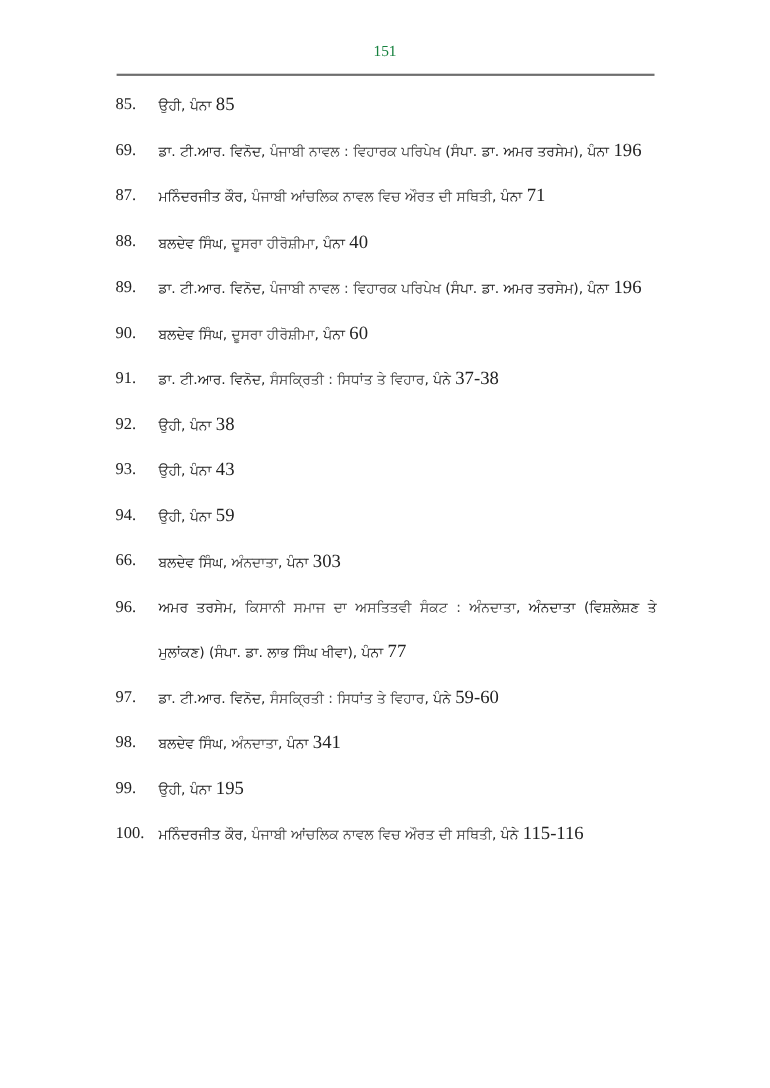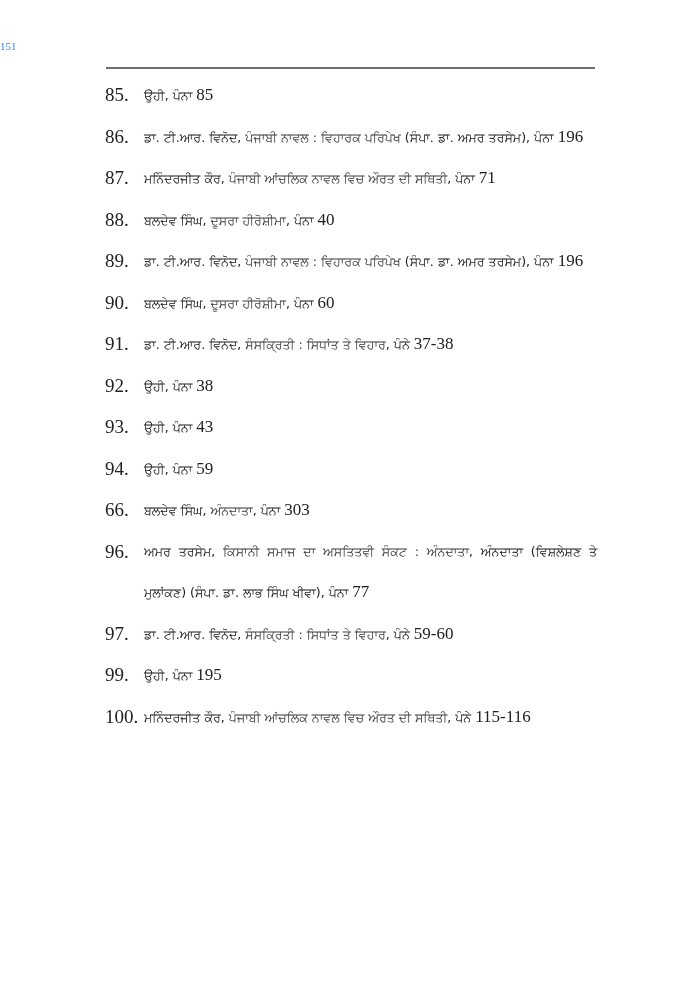--- a/index.html
+++ b/index.html
@@ -13,24 +13,24 @@
       position: relative;
       overflow: hidden;
       color: #1a1a1a;
       font-family: "DejaVu Sans", "Liberation Sans", sans-serif;
     }
     .page-number {
       position: absolute;
       top: 40px;
       left: 0;
       width: 700px;
-      text-align: left;
+      text-align: center;
       font-family: "Liberation Serif", "DejaVu Serif", serif;
-      font-size: 11px;
-      color: #3b82f6;
+      font-size: 14px;
+      color: #15803d;
     }
     .header-rule {
       position: absolute;
       top: 67px;
       left: 106px;
       width: 489px;
       height: 2px;
       background: #6e6e6e;
     }
     .notes {
@@ -39,21 +39,21 @@
       left: 105px;
       width: 492px;
     }
     .note {
       display: flex;
       align-items: flex-start;
     }
     .note-num {
       flex: 0 0 39px;
       font-family: "Liberation Serif", "DejaVu Serif", serif;
-      font-size: 19px;
+      font-size: 15px;
       line-height: 40.5px;
       color: #222;
     }
     .note-text {
       flex: 1;
       font-size: 12.6px;
       line-height: 40.5px;
       text-align: justify;
       text-align-last: left;
       color: #222;
@@ -72,21 +72,21 @@
 
 <div class="page-number">151</div>
 <div class="header-rule"></div>
 
 <div class="notes">
   <div class="note">
       <span class="note-num">85.</span>
       <span class="note-text"><span>ਉਹੀ, ਪੰਨਾ </span><span class="n">85</span></span>
     </div>
   <div class="note">
-      <span class="note-num">86.</span>
+      <span class="note-num">69.</span>
       <span class="note-text"><span>ਡਾ. ਟੀ.ਆਰ. ਵਿਨੋਦ, </span><span class="b">ਪੰਜਾਬੀ ਨਾਵਲ : ਵਿਹਾਰਕ ਪਰਿਪੇਖ</span><span> (ਸੰਪਾ. ਡਾ. ਅਮਰ ਤਰਸੇਮ), ਪੰਨਾ </span><span class="n">196</span></span>
     </div>
   <div class="note">
       <span class="note-num">87.</span>
       <span class="note-text"><span>ਮਨਿੰਦਰਜੀਤ ਕੌਰ, </span><span class="b">ਪੰਜਾਬੀ ਆਂਚਲਿਕ ਨਾਵਲ ਵਿਚ ਔਰਤ ਦੀ ਸਥਿਤੀ</span><span>, ਪੰਨਾ </span><span class="n">71</span></span>
     </div>
   <div class="note">
       <span class="note-num">88.</span>
       <span class="note-text"><span>ਬਲਦੇਵ ਸਿੰਘ, </span><span class="b">ਦੂਸਰਾ ਹੀਰੋਸ਼ੀਮਾ</span><span>, ਪੰਨਾ </span><span class="n">40</span></span>
     </div>
@@ -120,20 +120,24 @@
     </div>
   <div class="note">
       <span class="note-num">96.</span>
       <span class="note-text"><span>ਅਮਰ ਤਰਸੇਮ, </span><span class="b">ਕਿਸਾਨੀ ਸਮਾਜ ਦਾ ਅਸਤਿਤਵੀ ਸੰਕਟ : ਅੰਨਦਾਤਾ</span><span>, ਅੰਨਦਾਤਾ (ਵਿਸ਼ਲੇਸ਼ਣ ਤੇ ਮੁਲਾਂਕਣ) (ਸੰਪਾ. ਡਾ. ਲਾਭ ਸਿੰਘ ਖੀਵਾ), ਪੰਨਾ </span><span class="n">77</span></span>
     </div>
   <div class="note">
       <span class="note-num">97.</span>
       <span class="note-text"><span>ਡਾ. ਟੀ.ਆਰ. ਵਿਨੋਦ, </span><span class="b">ਸੰਸਕ੍ਰਿਤੀ : ਸਿਧਾਂਤ ਤੇ ਵਿਹਾਰ</span><span>, ਪੰਨੇ </span><span class="n">59-60</span></span>
     </div>
   <div class="note">
+      <span class="note-num">98.</span>
+      <span class="note-text"><span>ਬਲਦੇਵ ਸਿੰਘ, </span><span class="b">ਅੰਨਦਾਤਾ</span><span>, ਪੰਨਾ </span><span class="n">341</span></span>
+    </div>
+  <div class="note">
       <span class="note-num">99.</span>
       <span class="note-text"><span>ਉਹੀ, ਪੰਨਾ </span><span class="n">195</span></span>
     </div>
   <div class="note">
       <span class="note-num">100.</span>
       <span class="note-text"><span>ਮਨਿੰਦਰਜੀਤ ਕੌਰ, </span><span class="b">ਪੰਜਾਬੀ ਆਂਚਲਿਕ ਨਾਵਲ ਵਿਚ ਔਰਤ ਦੀ ਸਥਿਤੀ</span><span>, ਪੰਨੇ </span><span class="n">115-116</span></span>
     </div>
 </div>
 
 </body></html>

